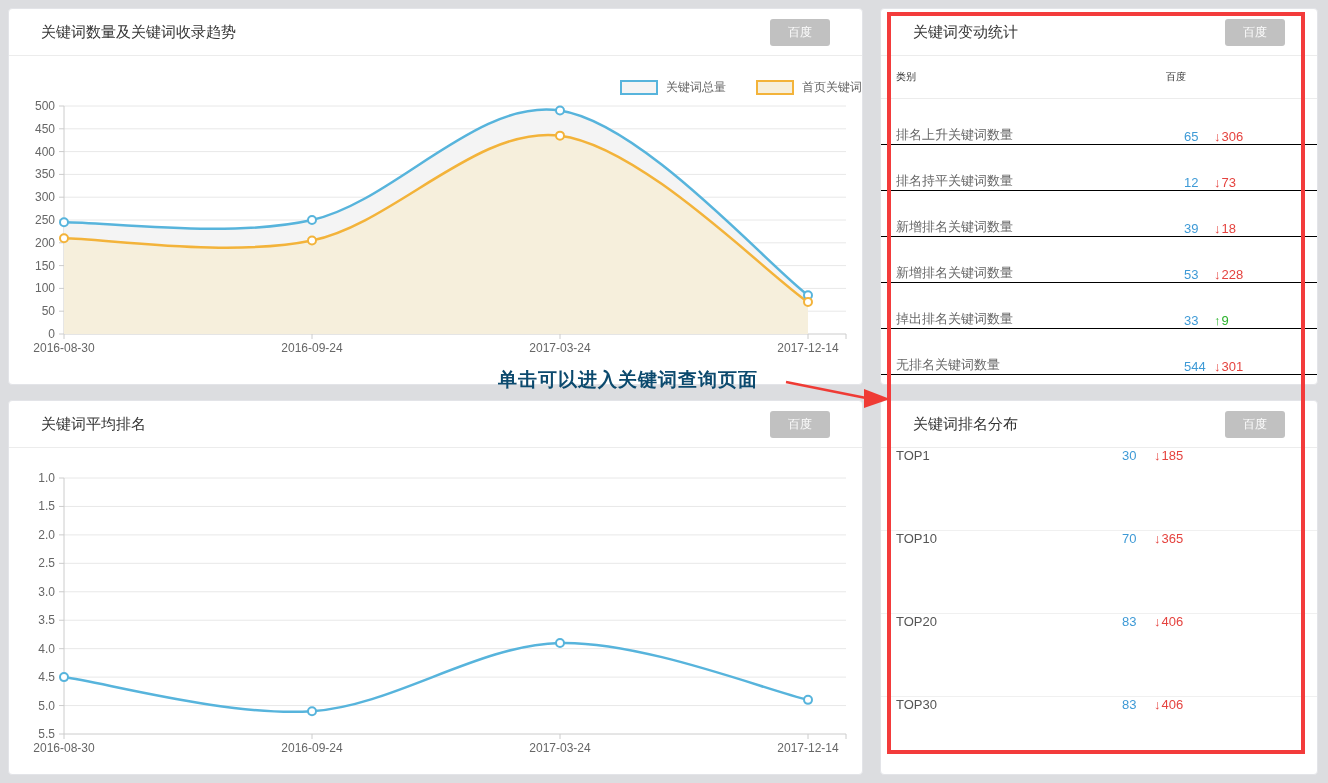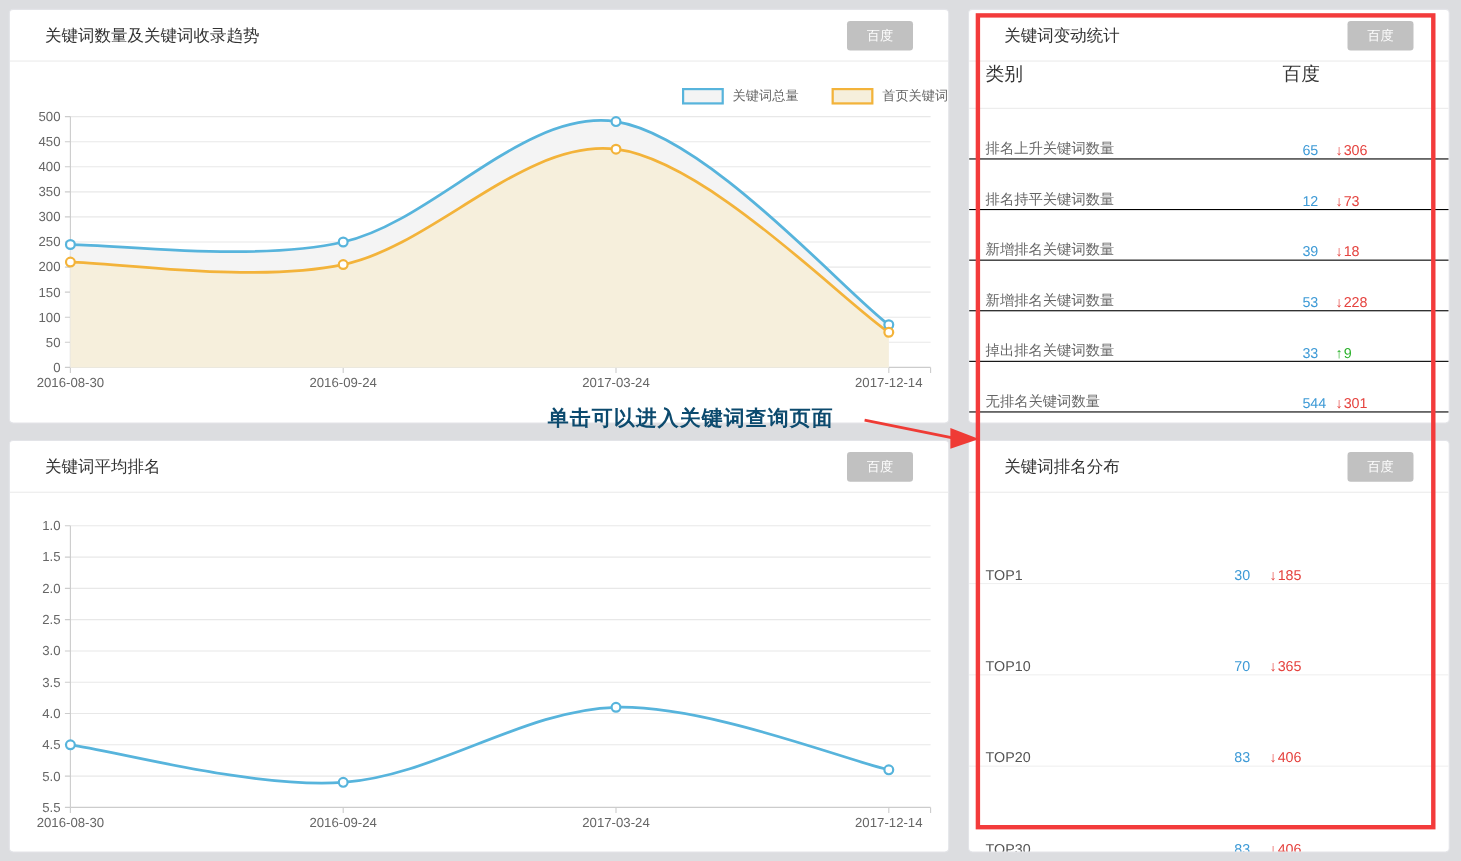--- a/index.html
+++ b/index.html
@@ -21,35 +21,35 @@
     padding:5px 18px;cursor:pointer;font-family:inherit}
 
   .chart{display:block}
   svg text{font-family:"Liberation Sans",sans-serif}
 
   .legend{position:absolute;top:70px;left:0;right:0;display:flex;justify-content:flex-end;gap:30px}
   .legend-item{display:flex;align-items:center;gap:8px;font-size:12px;color:#666;cursor:pointer}
   .legend-swatch{width:34px;height:11px;border:2px solid;box-sizing:content-box}
 
   
-  .thead{display:flex;align-items:flex-start;height:42px;padding:0 36px 0 15px;
-    border-bottom:1px solid #ececec;font-size:17px;color:#333}
+  .thead{display:flex;align-items:center;height:42px;padding:0 36px 0 15px;
+    border-bottom:1px solid #ececec;font-size:10px;color:#333}
   .thead .c1{width:270px}
   .trow{display:flex;align-items:flex-end;height:45px;padding:0 20px 0 15px;
     border-bottom:1px solid #000000;font-size:13px;color:#666}
   .trow .label{width:288px}
   .trow .num,.drow .num{color:#3e9ad6;cursor:pointer}
   .trow .num{width:30px}
   .delta{font-size:13px;display:flex;align-items:center}
   .delta .arr{font-weight:bold;margin-right:1px}
   .delta.down{color:#e5433f}
   .delta.up{color:#2bb22b}
 
   
-  .drow{display:flex;align-items:flex-end;height:82px;padding:0 20px 0 15px;
+  .drow{display:flex;align-items:flex-start;height:82px;padding:0 20px 0 15px;
     border-bottom:1px solid #f0f0f0;font-size:13px;color:#555}
   .drow .label{width:226px}
   .drow .num{width:32px}
 
   
   .red-box{position:absolute;left:887px;top:12px;width:418px;height:742px;
     border:4px solid #f33b3b;box-sizing:border-box;pointer-events:none;z-index:20}
   .annotation-text{position:absolute;left:498px;top:367px;font-size:19px;font-weight:bold;
     color:#0c4a6e;letter-spacing:1px;z-index:21;white-space:nowrap}
   .annotation-arrow{position:absolute;left:778px;top:372px;z-index:21;pointer-events:none}

